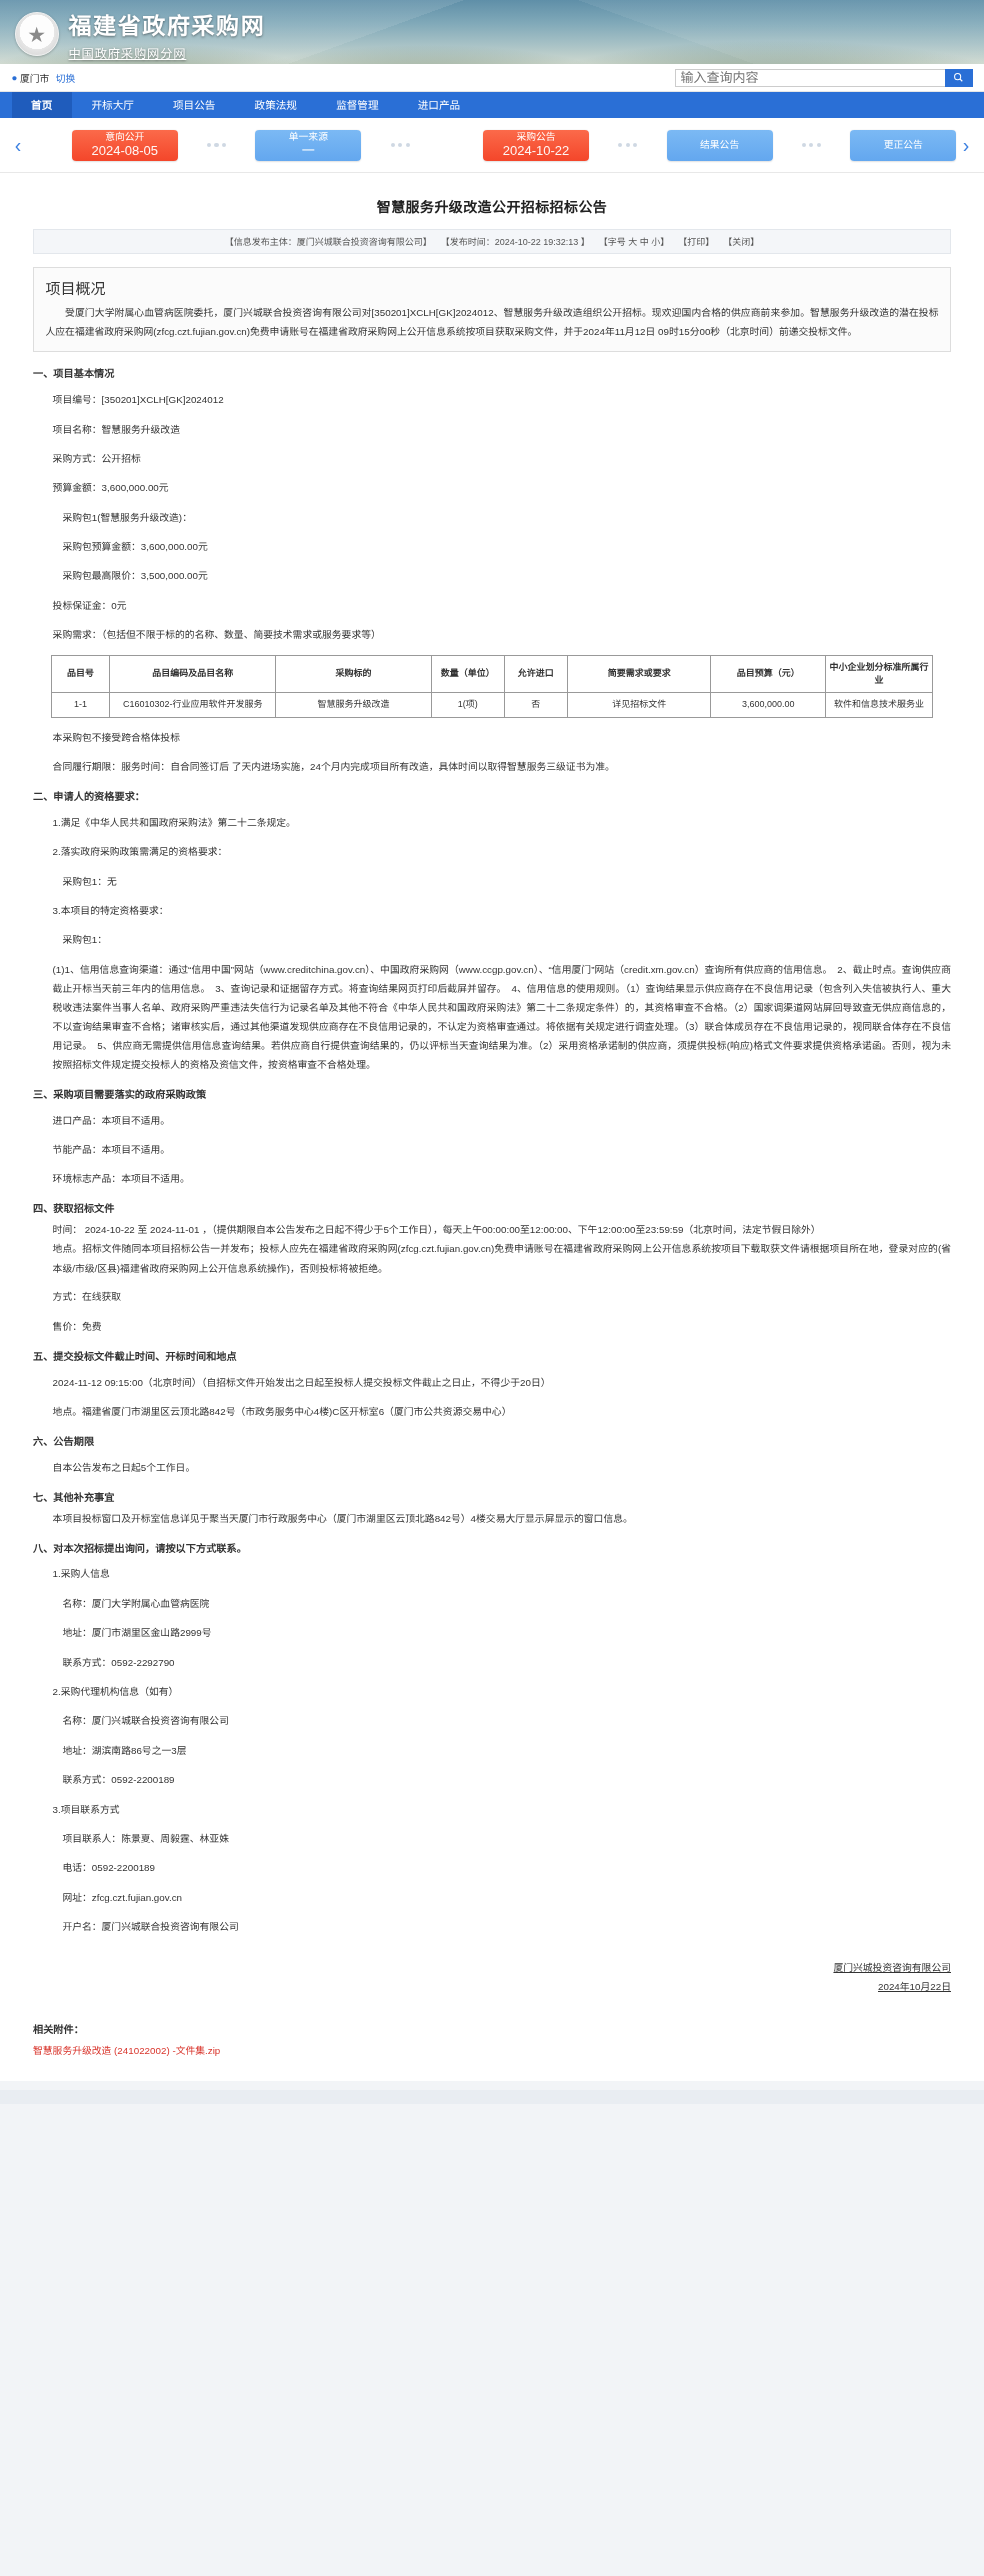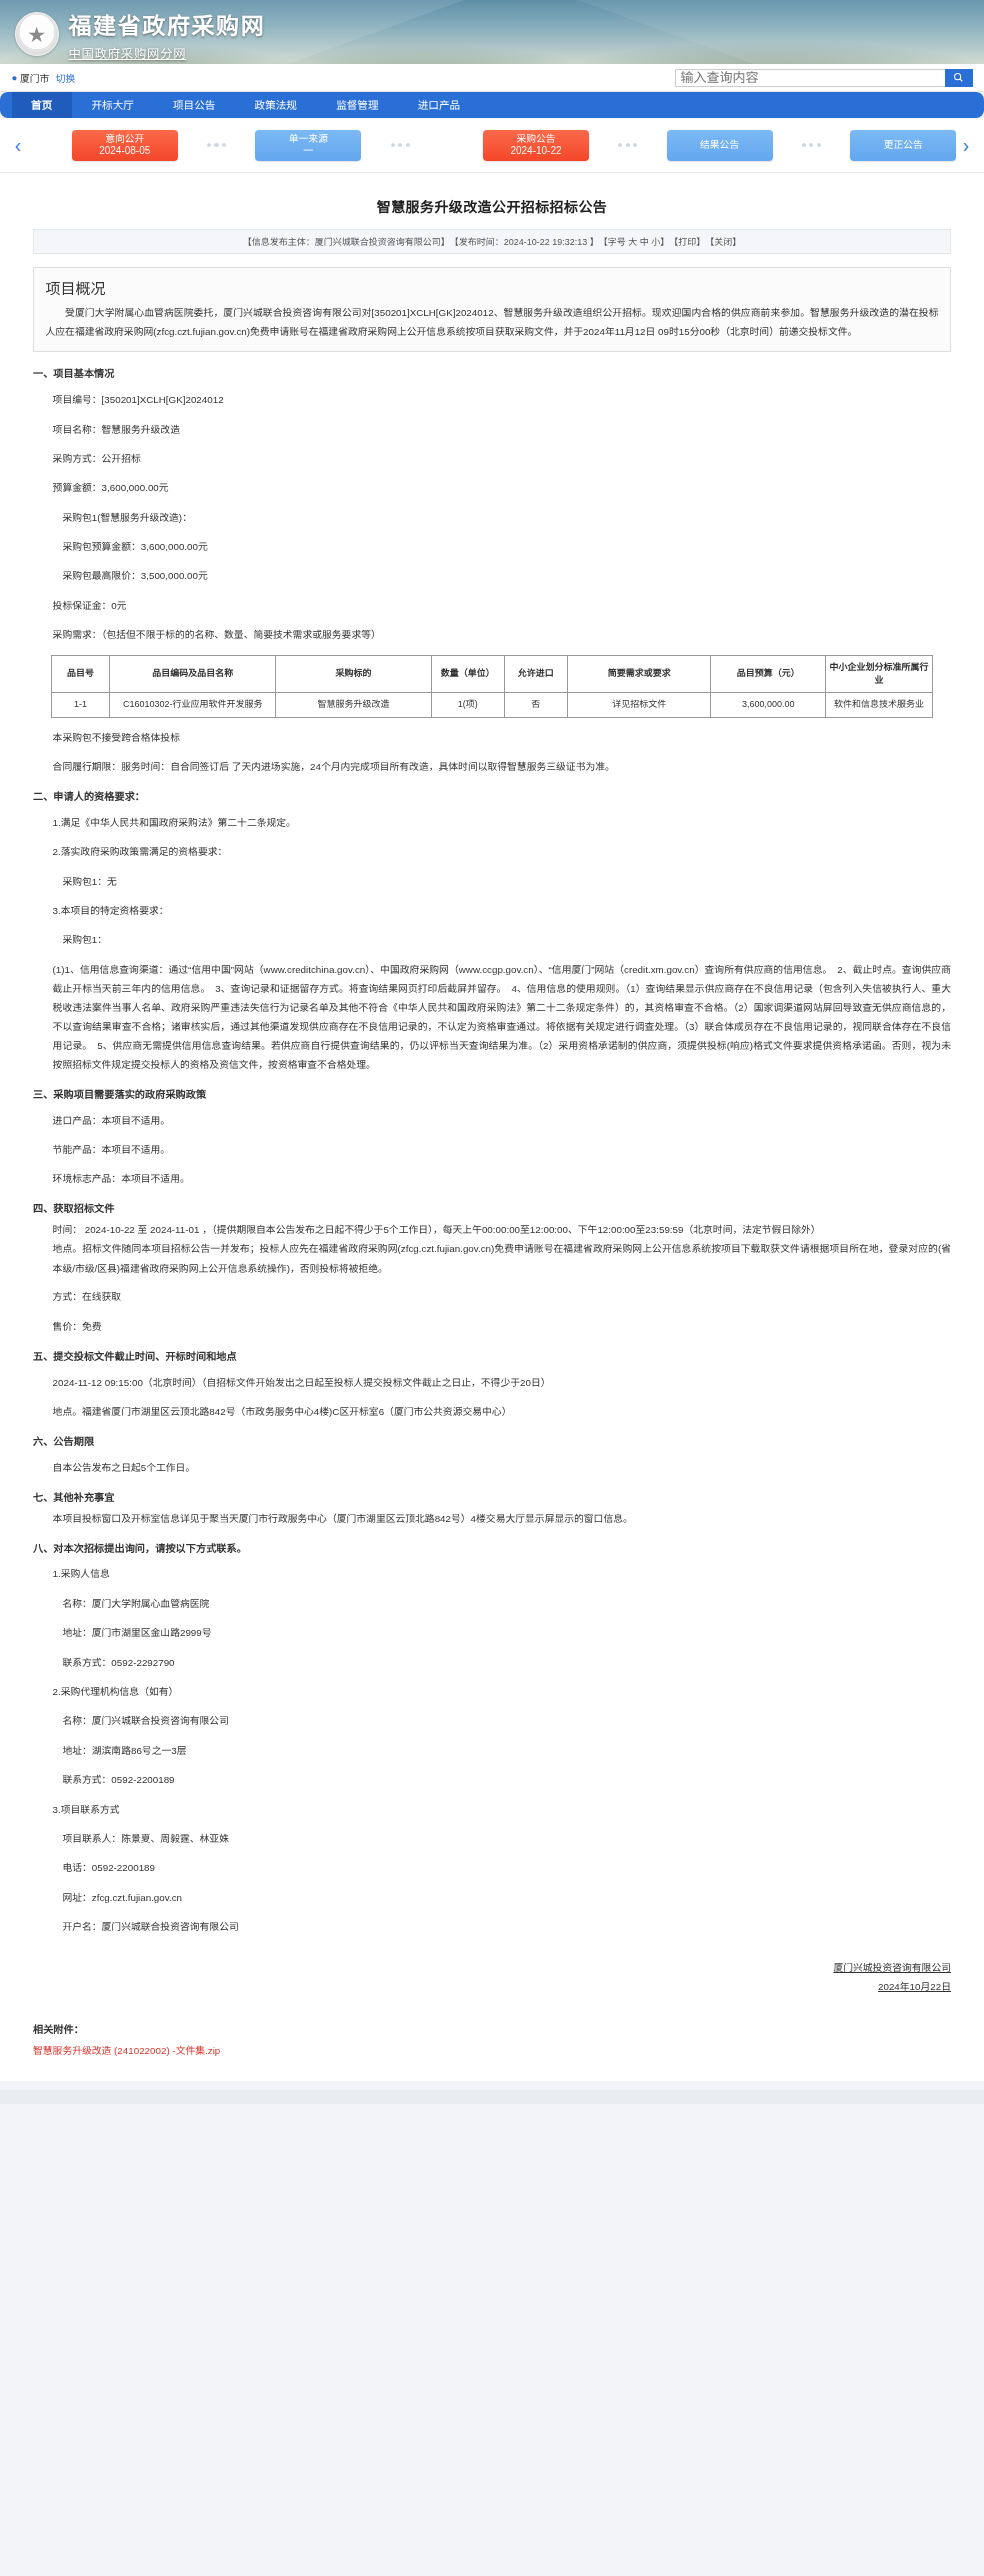--- a/index.html
+++ b/index.html
@@ -61,54 +61,54 @@
   }
   .searchbtn {
     width:28px; height:18px; background:#2a6fd6; border:0.8px solid #2a6fd6;
     color:#fff; display:flex; align-items:center; justify-content:center;
     cursor:pointer; font-size:9.8px;
   }
 
   
   .nav {
     height:26px; background:#2a6fd6; display:flex; align-items:center;
-    padding-left:11.5px; color:#fff; font-size:10.6px;border-radius:8px;
+    padding-left:11.5px; color:#fff; font-size:10.6px;
   }
   .nav .item { padding:0 19.6px; cursor:pointer; height:26px; line-height:26px; }
   .nav .item.active { background:#1f5cbc; font-weight:bold; }
 
   
   .cards {
     background:#fff; border-bottom:0.8px solid #e8e8e8;
     padding:11.5px 8.2px 11.5px 8.2px; display:flex; align-items:center; gap:0;
   }
   .arrow { color:#3a7fe0; font-size:19.6px; padding:0 6.5px; cursor:pointer; user-select:none; }
   .cardtrack { display:flex; align-items:center; flex:1; justify-content:space-between; }
   .card {
     width:106px; height:31px; border-radius:4.1px; color:#fff;
     display:flex; flex-direction:column; align-items:center; justify-content:center;
     font-size:9.8px; line-height:1.25; box-shadow:0 0.8px 1.6px rgba(0,0,0,.12);
   }
-  .card .c-date { font-size:10px; opacity:.95; }
+  .card .c-date { font-size:13px; opacity:.95; }
   .card.red { background:linear-gradient(180deg,#fb6a4a,#f4462a);margin-left:44px; }
   .card.blue { background:linear-gradient(180deg,#7bb9f4,#63a7ef); }
   .dots { display:flex; align-items:center; gap:3.3px; padding:0 8.2px; }
   .dot { width:4.1px; height:4.1px; border-radius:50%; background:#cfd8e3; }
 
   
   .content {
     background:#fff; margin:0; padding:18px 33px 24.5px 33px; min-height:327px;
   }
   h1.doc-title {
     text-align:center; font-size:14px; font-weight:bold; color:#222;
     margin:4.9px 0 13px 0; letter-spacing:0.4px;
   }
   .metabar {
     background:#f4f6f9; border:0.8px solid #e3e7ec; font-size:9px; color:#555;
-    padding:4.9px 8.2px; display:flex; flex-wrap:wrap; gap:0; justify-content:center;
+    padding:4.9px 8.2px; display:flex; flex-wrap:wrap; gap:9px; justify-content:center;
     margin-bottom:13px;
   }
 
   .overview {
     border:0.8px solid #ddd; background:#fbfbfb; padding:9.8px 11.5px; margin-bottom:13px;
   }
   .overview .ov-title { font-weight:normal; margin-bottom:4.9px; font-size:15px; }
   .overview p { margin:0; line-height:1.95; text-align:justify; text-indent:2em; font-size:9.8px; }
 
   h2.sec { font-weight:bold; font-size:10.2px; margin:11.5px 0 4.9px 0; }

